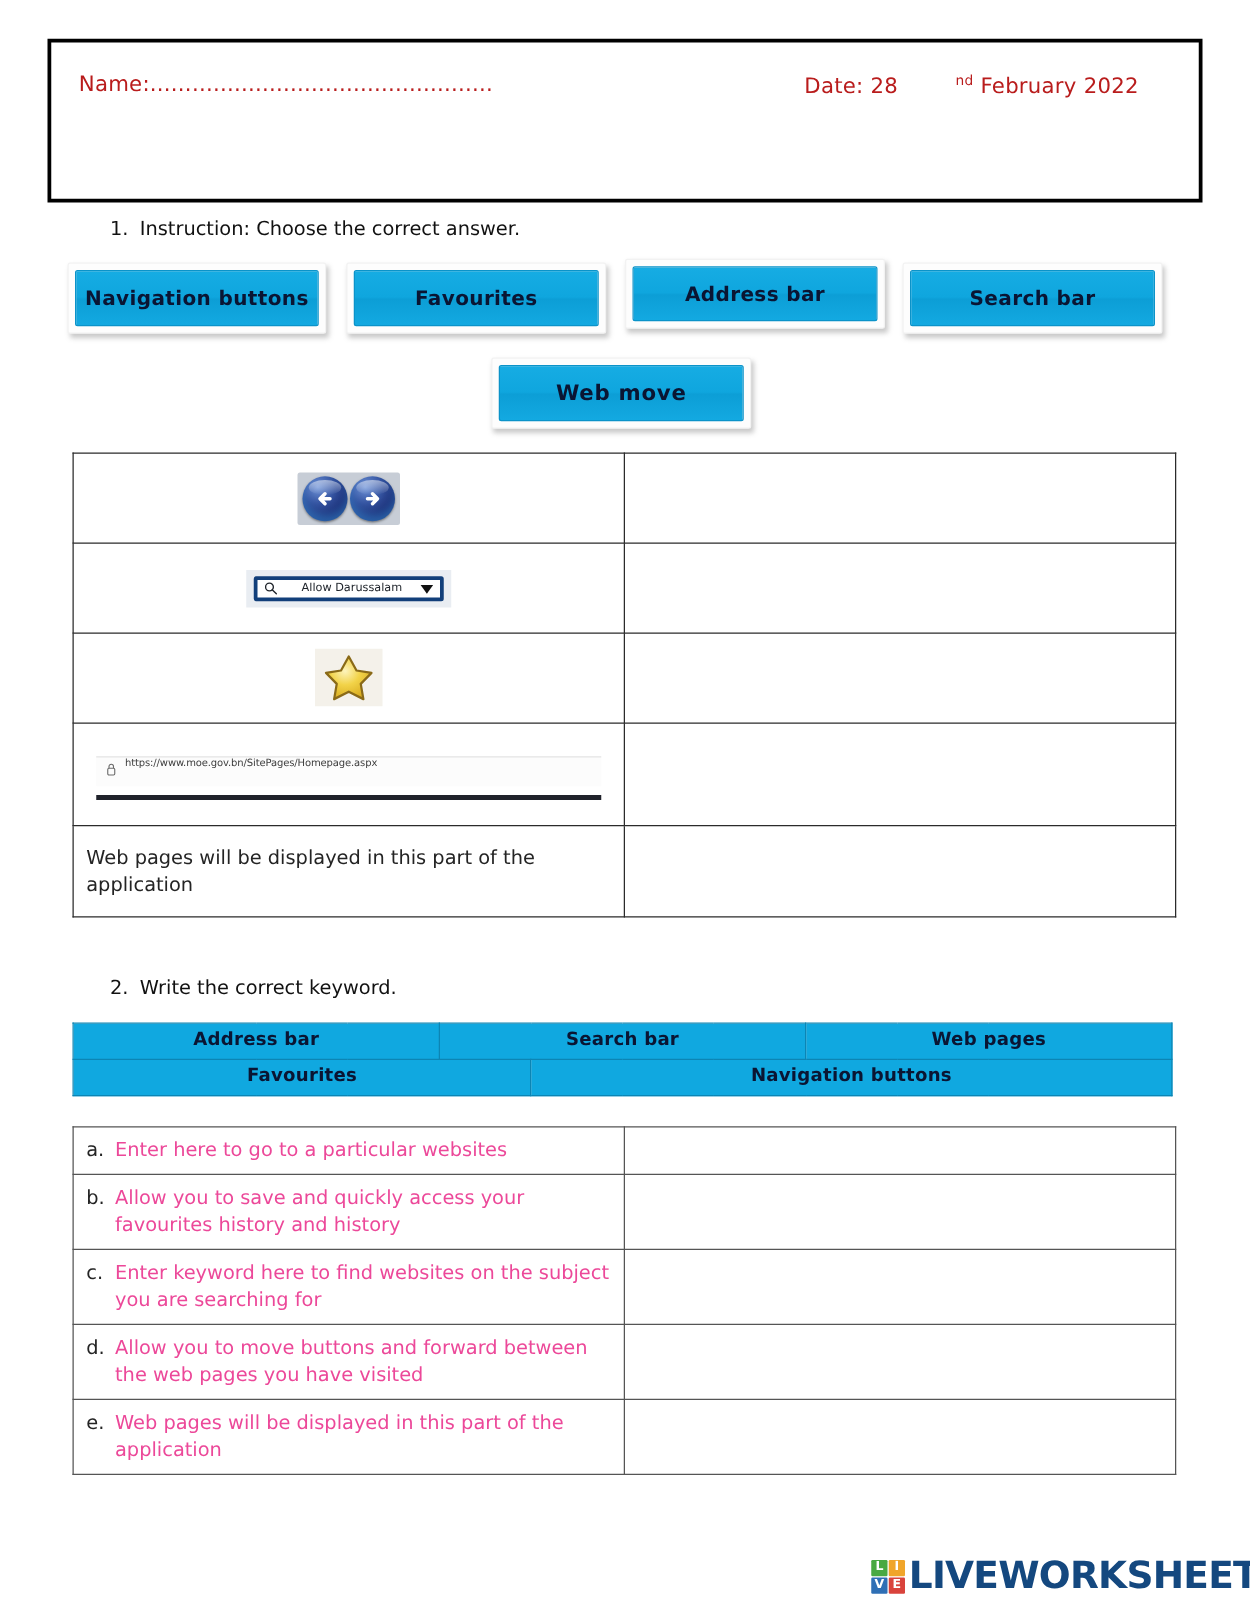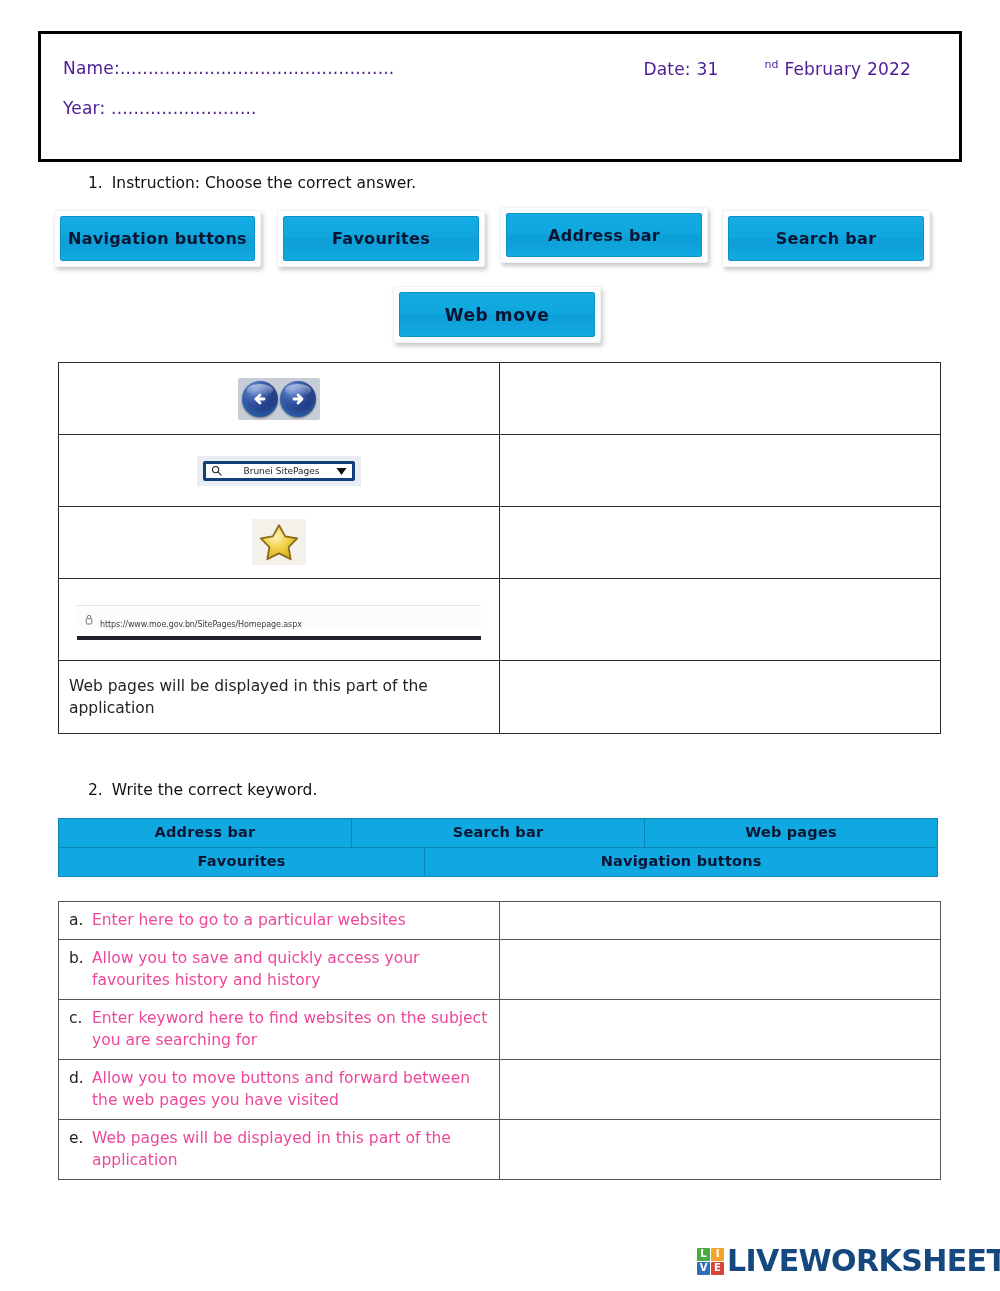--- a/index.html
+++ b/index.html
@@ -30,21 +30,21 @@
   .hdr-row {
     position: absolute;
     left: 22px;
     right: 22px;
   }
   .hdr-row.r1 { top: 24px; }
   .hdr-row.r2 { top: 64px; }
   .hdr-name, .hdr-year, .hdr-date {
     font-family: "DejaVu Sans", sans-serif;
     font-size: 17px;
-    color: #4c1d95;
+    color: #b91c1c;
     letter-spacing: .2px;
     white-space: nowrap;
   }
   .hdr-date {
     position: absolute;
     right: 26px;
     top: 0;
   }
   .hdr-date sup { font-size: 11px; vertical-align: super; margin-left: 46px; }
 
@@ -193,21 +193,21 @@
   .url-bar {
     width: 404px;
     margin: 0 auto;
     padding-top: 6px;
   }
   .url-field {
     border-top: 1px solid #e3e3e3;
     background: #fcfcfc;
     height: 24px;
     display: flex;
-    align-items: flex-end;
+    align-items: flex-start;
     padding: 0 8px;
     box-sizing: border-box;
   }
   .url-field .lock { margin-right: 7px; flex: 0 0 auto; }
   .url-field .url-text {
     font-family: "DejaVu Sans", sans-serif;
     font-size: 8px;
     color: #3d3d3d;
     white-space: nowrap;
     letter-spacing: -.1px;
@@ -321,24 +321,21 @@
     color: #14487f;
     line-height: 1;
   }
 </style>
 </head>
 <body>
 
 <div class="header-box">
   <div class="hdr-row r1">
     <span class="hdr-name">Name:.................................................</span>
-    <span class="hdr-date"><span>Date: 31</span><sup>nd</sup><span> February 2022</span></span>
-  </div>
-  <div class="hdr-row r2">
-    <span class="hdr-year">Year: ..........................</span>
+    <span class="hdr-date"><span>Date: 28</span><sup>nd</sup><span> February 2022</span></span>
   </div>
 </div>
 
 <div class="instr" id="instr-1">
   <span class="num">1.</span><span>Instruction: Choose the correct answer.</span>
 </div>
 
 <div class="opt-btn" id="opt-nav">
   <div class="inner">
     <span class="lbl">Navigation buttons</span>
@@ -391,21 +388,21 @@
     <td class="pic">
       <div class="cell-pad">
         <span class="search-box">
           <span class="search-inner">
             <span class="mag">
               <svg width="11" height="11" viewBox="0 0 12 12">
                     <circle cx="5" cy="5" r="3.4" fill="none" stroke="#20252c" stroke-width="1.2"></circle>
                     <line x1="7.6" y1="7.6" x2="11" y2="11" stroke="#20252c" stroke-width="1.2" stroke-linecap="round"></line>
                   </svg>
             </span>
-            <span class="q-text">Brunei SitePages</span>
+            <span class="q-text">Allow Darussalam</span>
             <span class="caret">
               <svg width="11" height="9" viewBox="0 0 11 9">
                     <polygon points="0.5,1 10.5,1 5.5,8" fill="#111111"></polygon>
                   </svg>
             </span>
           </span>
         </span>
       </div>
     </td>
     <td class="ans"></td>

